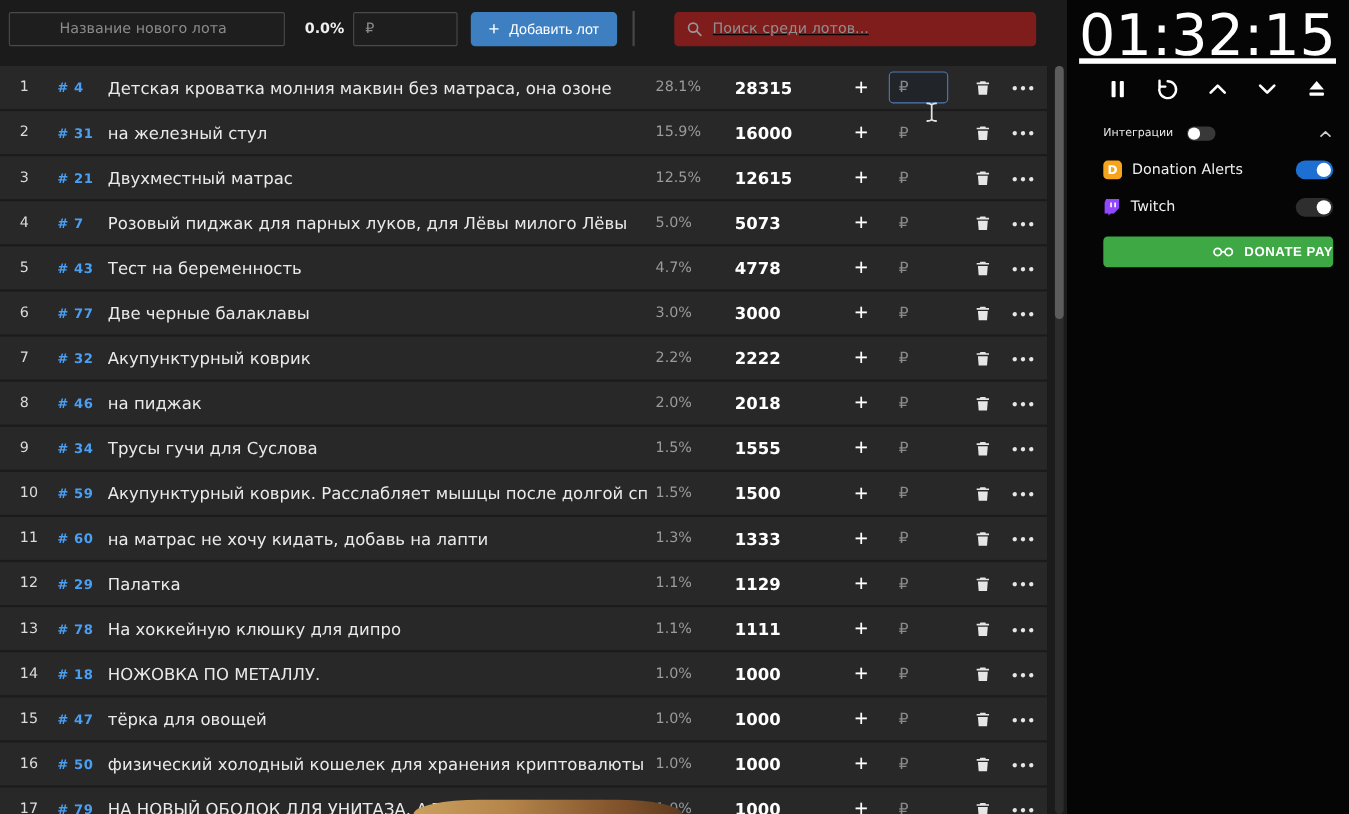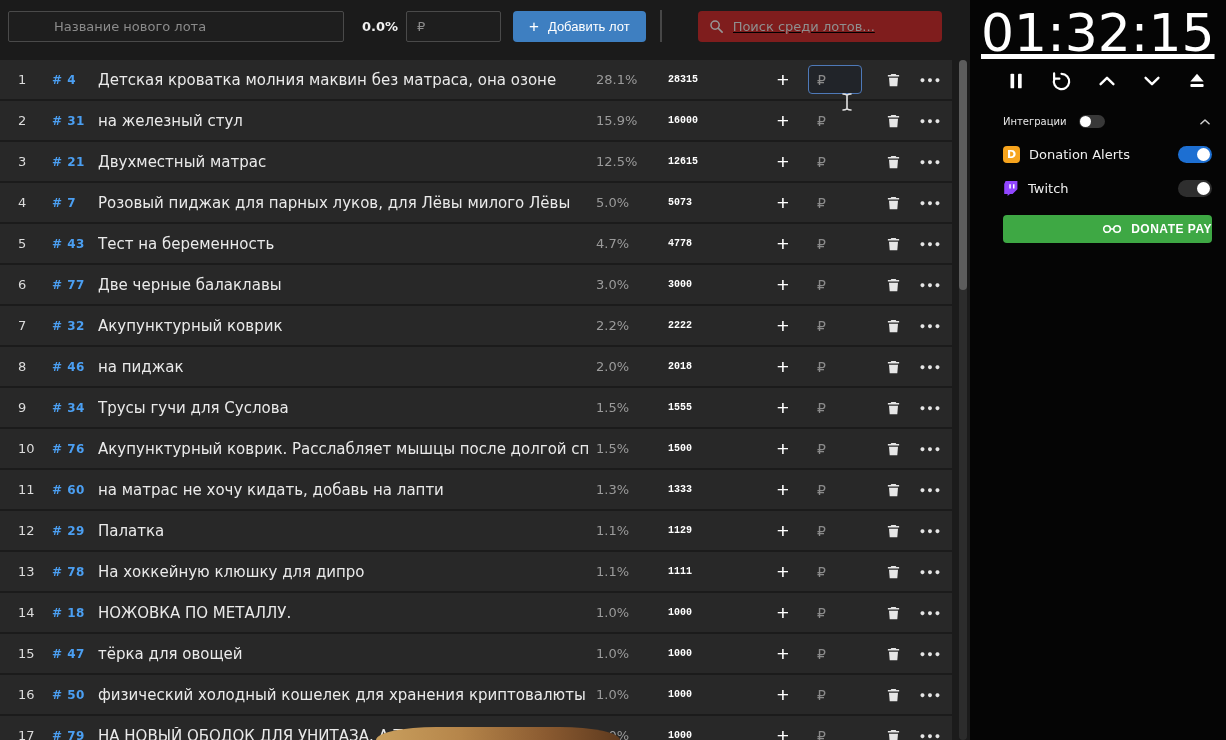--- a/index.html
+++ b/index.html
@@ -8,42 +8,42 @@
   .app { display:flex; width:1226px; height:740px; }
 
   
   .main { position:relative; width:970px; height:740px; background:#1b1b1b; overflow:hidden; }
 
   .topbar { display:flex; align-items:center; height:52px; padding:0 8px; }
   .ti { height:31px; background:#1e1e1e; border:1px solid #4a4a4a; border-radius:2px;
         color:#ddd; font-size:13px; padding:0 10px; outline:none;
         font-family:"DejaVu Sans","Liberation Sans",sans-serif;}
   .ti::placeholder { color:#8b8b8b; }
-  .name-input { width:336px;padding-left:45px; }
+  .name-input { width:251px;padding-left:45px; }
   .pct-label { margin:0 12px 0 18px; width:32px; color:#f0f0f0; font-size:13px; font-weight:600; }
   .cost-input { width:95px; }
   .add-btn { margin-left:12px; height:31px; padding:0 16px; background:#3e7fc1; border:none;
              border-radius:4px; color:#fff; font-size:13px; font-weight:500; display:flex;
              align-items:center; gap:9px; cursor:pointer; }
   .add-btn .plus-glyph { font-size:17px; font-weight:400; line-height:1; }
   .vdiv { width:2px; height:32px; background:#474747; margin:0 14px 0 14px; }
   .search { flex:1; margin-left:22px; margin-right:20px; height:31px; background:#7f1d1d;
             border-radius:4px; display:flex; align-items:center; padding:0 11px; gap:9px;text-decoration:underline; }
   .search input { flex:1; background:transparent; border:none; outline:none; color:#ddd;
             font-size:13px; font-family:"DejaVu Sans","Liberation Sans",sans-serif;}
   .search input::placeholder { color:#8f8f8f; }
 
   .table { position:absolute; top:60px; left:0; width:952px; bottom:0; overflow:hidden; }
   .row { height:39px; margin-bottom:2px; background:#282828; display:flex; align-items:center;
          padding-left:18px; }
   .pos   { width:34px; font-size:13px; color:#dcdcdc; }
   .lotid { width:46px; font-size:12px; font-weight:700; color:#4b9ff2; letter-spacing:.5px; }
   .name  { flex:1; font-size:15px; color:#eaeaea; white-space:nowrap; overflow:hidden; margin-right:8px; }
   .pct   { width:52px; text-align:left; font-size:13px; color:#9b9b9b; }
-  .amt   { width:70px; margin-left:20px; font-size:10px; font-weight:700; color:#fff;font-family:Liberation Mono, monospace; }
+  .amt   { width:70px; margin-left:20px; font-size:15px; font-weight:700; color:#fff; }
   .plusbtn { margin-left:30px; width:30px; height:30px; background:none; border:none; color:#fff;
              font-size:21px; line-height:1; cursor:pointer; }
   .rub-input { margin-left:10px; width:54px; height:29px; background:transparent;
                border:1.5px solid transparent; border-radius:4px; color:#c8c8c8; font-size:14px;
                padding:0 8px; outline:none; font-family:"DejaVu Sans","Liberation Sans",sans-serif;}
   .rub-input::placeholder { color:#8a8a8a; }
   .rub-input.focused { border-color:#4e79b8; background:#212429; }
   .iconbtn { background:none; border:none; cursor:pointer; display:flex; align-items:center;
              justify-content:center; }
   .trash { margin-left:18px; width:26px; height:26px; }
@@ -253,21 +253,21 @@
     <button class="iconbtn trash">
       <svg width="15" height="16" viewBox="0 0 16 16">
         <path fill="#e6e6e6" d="M5.6 1.5h4.8l.6 1.2H14v1.6H2V2.7h3z M3.2 5.6h9.6l-.75 9H3.95l-.75-9z"></path>
       </svg>
     </button>
     <button class="iconbtn more">●●●</button>
   </div>
 
   <div class="row">
     <span class="pos">10</span>
-    <span class="lotid"># 76</span>
+    <span class="lotid"># 59</span>
     <span class="name">Акупунктурный коврик. Расслабляет мышцы после долгой спячки на</span>
     <span class="pct">1.5%</span>
     <span class="amt">1500</span>
     <button class="plusbtn">+</button>
     <input class="rub-input" placeholder="₽" style="">
     <button class="iconbtn trash">
       <svg width="15" height="16" viewBox="0 0 16 16">
         <path fill="#e6e6e6" d="M5.6 1.5h4.8l.6 1.2H14v1.6H2V2.7h3z M3.2 5.6h9.6l-.75 9H3.95l-.75-9z"></path>
       </svg>
     </button>

